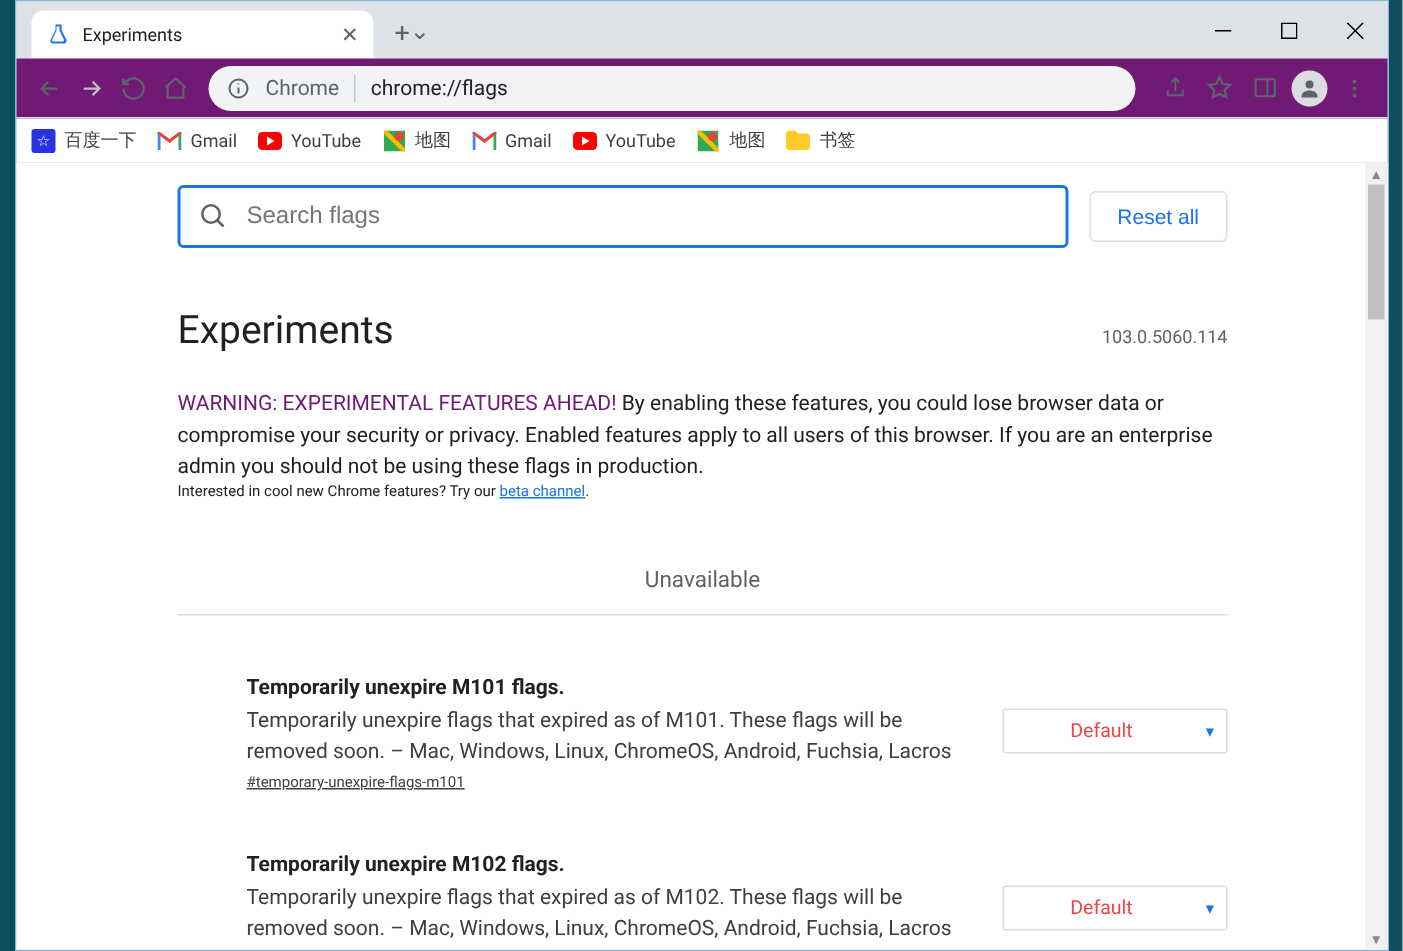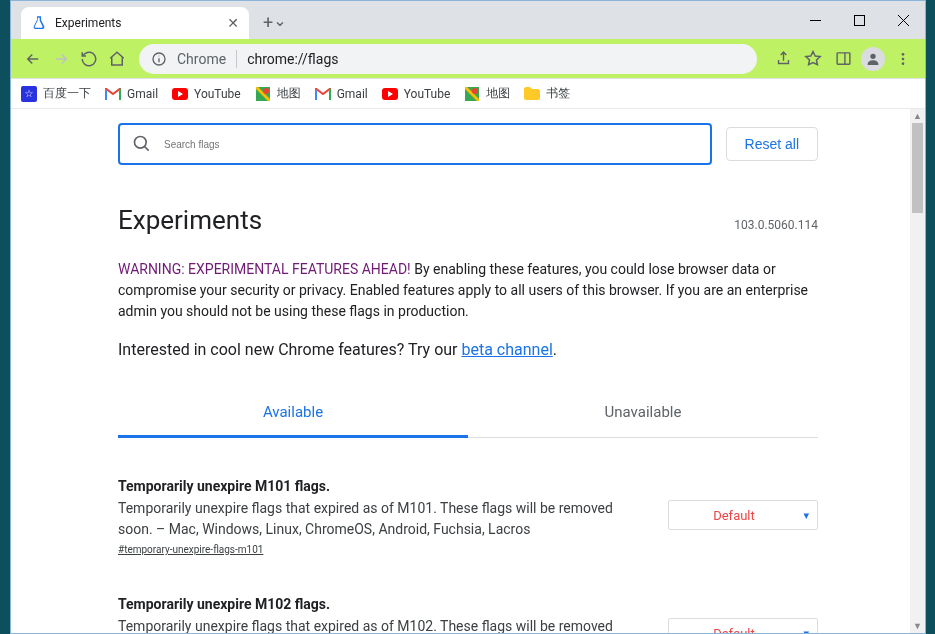--- a/index.html
+++ b/index.html
@@ -56,21 +56,21 @@
     display: flex;
     align-items: center;
     justify-content: center;
     color: #000;
     font-size: 14px;
   }
   .chevron-v { margin-right: 10px; font-size: 16px; align-self: center; color: #5f6368; }
   
   .toolbar {
     height: 40px;
-    background: #bef264;
+    background: #701a75;
     border-bottom: 1px solid #e0e0e0;
     display: flex;
     align-items: center;
     padding: 0 8px;
   }
   .tool-icon {
     width: 28px; height: 28px;
     display: flex; align-items: center; justify-content: center;
     color: #5f6368; border-radius: 50%;
     cursor: pointer;
@@ -151,51 +151,51 @@
     flex: 1;
     border: 2px solid #1a73e8;
     border-radius: 4px;
     height: 42px;
     display: flex;
     align-items: center;
     padding: 0 12px;
     gap: 10px;
   }
   .search-box input {
-    border: none; outline: none; flex: 1; font-size: 10px; color: #a21caf;
+    border: none; outline: none; flex: 1; font-size: 16px; color: #a21caf;
     background: transparent;
   }
   .reset-btn {
     border: 1px solid #dadce0;
     color: #1a73e8;
     background: #fff;
     border-radius: 4px;
     height: 34px;
     padding: 0 18px;
     font-size: 14px;
     cursor: pointer;
   }
   .header-row { display: flex; align-items: baseline; justify-content: space-between; }
   h1 { font-size: 26px; font-weight: 400; color: #202124; margin: 0 0 10px 0; }
   .version { color: #5f6368; font-size: 12px; }
   .warn { margin-top: 14px; font-size: 14px; line-height: 1.5; color: #202124; }
   .warn-red { color: #701a75; }
-  .cool { margin-top: 18px; font-size: 16px; color: #202124; }
+  .cool { font-size: 10px; color: #202124; }
   .cool a { color: #1a73e8; text-decoration: underline; }
   .tabs-row {
     margin-top: 30px;
     display: flex;
     border-bottom: 1px solid #dadce0;
   }
   .ptab {
     flex: 1; text-align: center; padding: 14px 0; font-size: 15px;
     color: #5f6368; cursor: pointer;
   }
   .ptab.active { color: #1a73e8; border-bottom: 3px solid #1a73e8; margin-bottom: -1px; }
-  .flag-item { margin-top: 40px; display: flex; gap: 32px; align-items: flex-start; }
+  .flag-item { margin-top: 40px; display: flex; gap: 32px; align-items: flex-start; margin-left: 46px; }
   .flag-text { flex: 1; }
   .flag-title { font-weight: 700; font-size: 14px; color: #202124; }
   .flag-desc { font-size: 14px; color: #3c4043; margin-top: 4px; line-height: 1.5; }
   .flag-hash { font-size: 10px; color: #3c4043; text-decoration: underline; margin-top: 4px; display: inline-block; }
   .flag-select {
     border: 1px solid #dadce0;
     color: #ef4444;
     width: 150px;
     height: 30px;
     padding: 0 28px 0 10px;
@@ -421,21 +421,20 @@
 
         <div class="warn">
           <span class="warn-red">WARNING: EXPERIMENTAL FEATURES AHEAD!</span><span> By enabling these features, you could lose browser data or compromise your security or privacy. Enabled features apply to all users of this browser. If you are an enterprise admin you should not be using these flags in production.</span>
         </div>
 
         <div class="cool">
           <span>Interested in cool new Chrome features? Try our </span><a href="#">beta channel</a><span>.</span>
         </div>
 
         <div class="tabs-row">
-          <div class="ptab active">Available</div>
           <div class="ptab">Unavailable</div>
         </div>
 
         <div class="flag-item">
           <div class="flag-text">
             <div class="flag-title">Temporarily unexpire M101 flags.</div>
             <div class="flag-desc">Temporarily unexpire flags that expired as of M101. These flags will be removed soon. – Mac, Windows, Linux, ChromeOS, Android, Fuchsia, Lacros</div>
             <a class="flag-hash" href="#">#temporary-unexpire-flags-m101</a>
           </div>
           <div class="flag-select">

